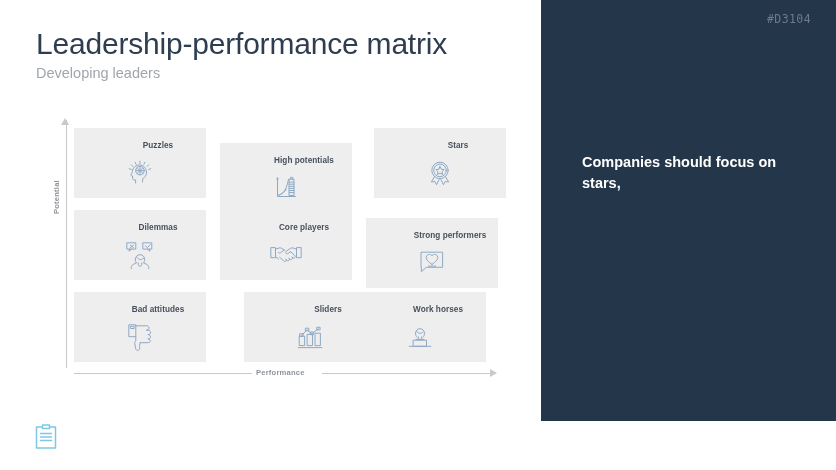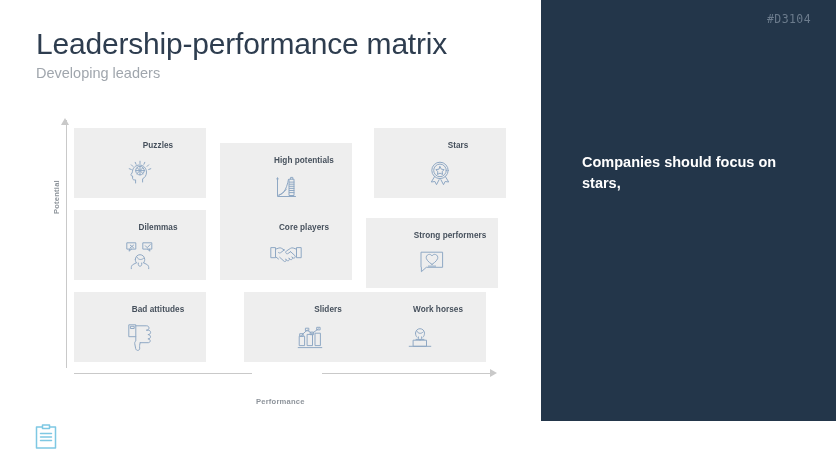--- a/index.html
+++ b/index.html
@@ -149,21 +149,20 @@
   }
   .x-label {
     position: absolute;
     left: 256px;
     top: 368px;
     font-size: 7.6px;
     font-weight: 700;
     color: #8e949b;
     white-space: nowrap;
     letter-spacing: 0.2px;
-    margin-top: 29px;
   }
 
   
   .footer-icon {
     position: absolute;
     left: 34px;
     top: 424px;
     width: 24px;
     height: 26px;
   }

